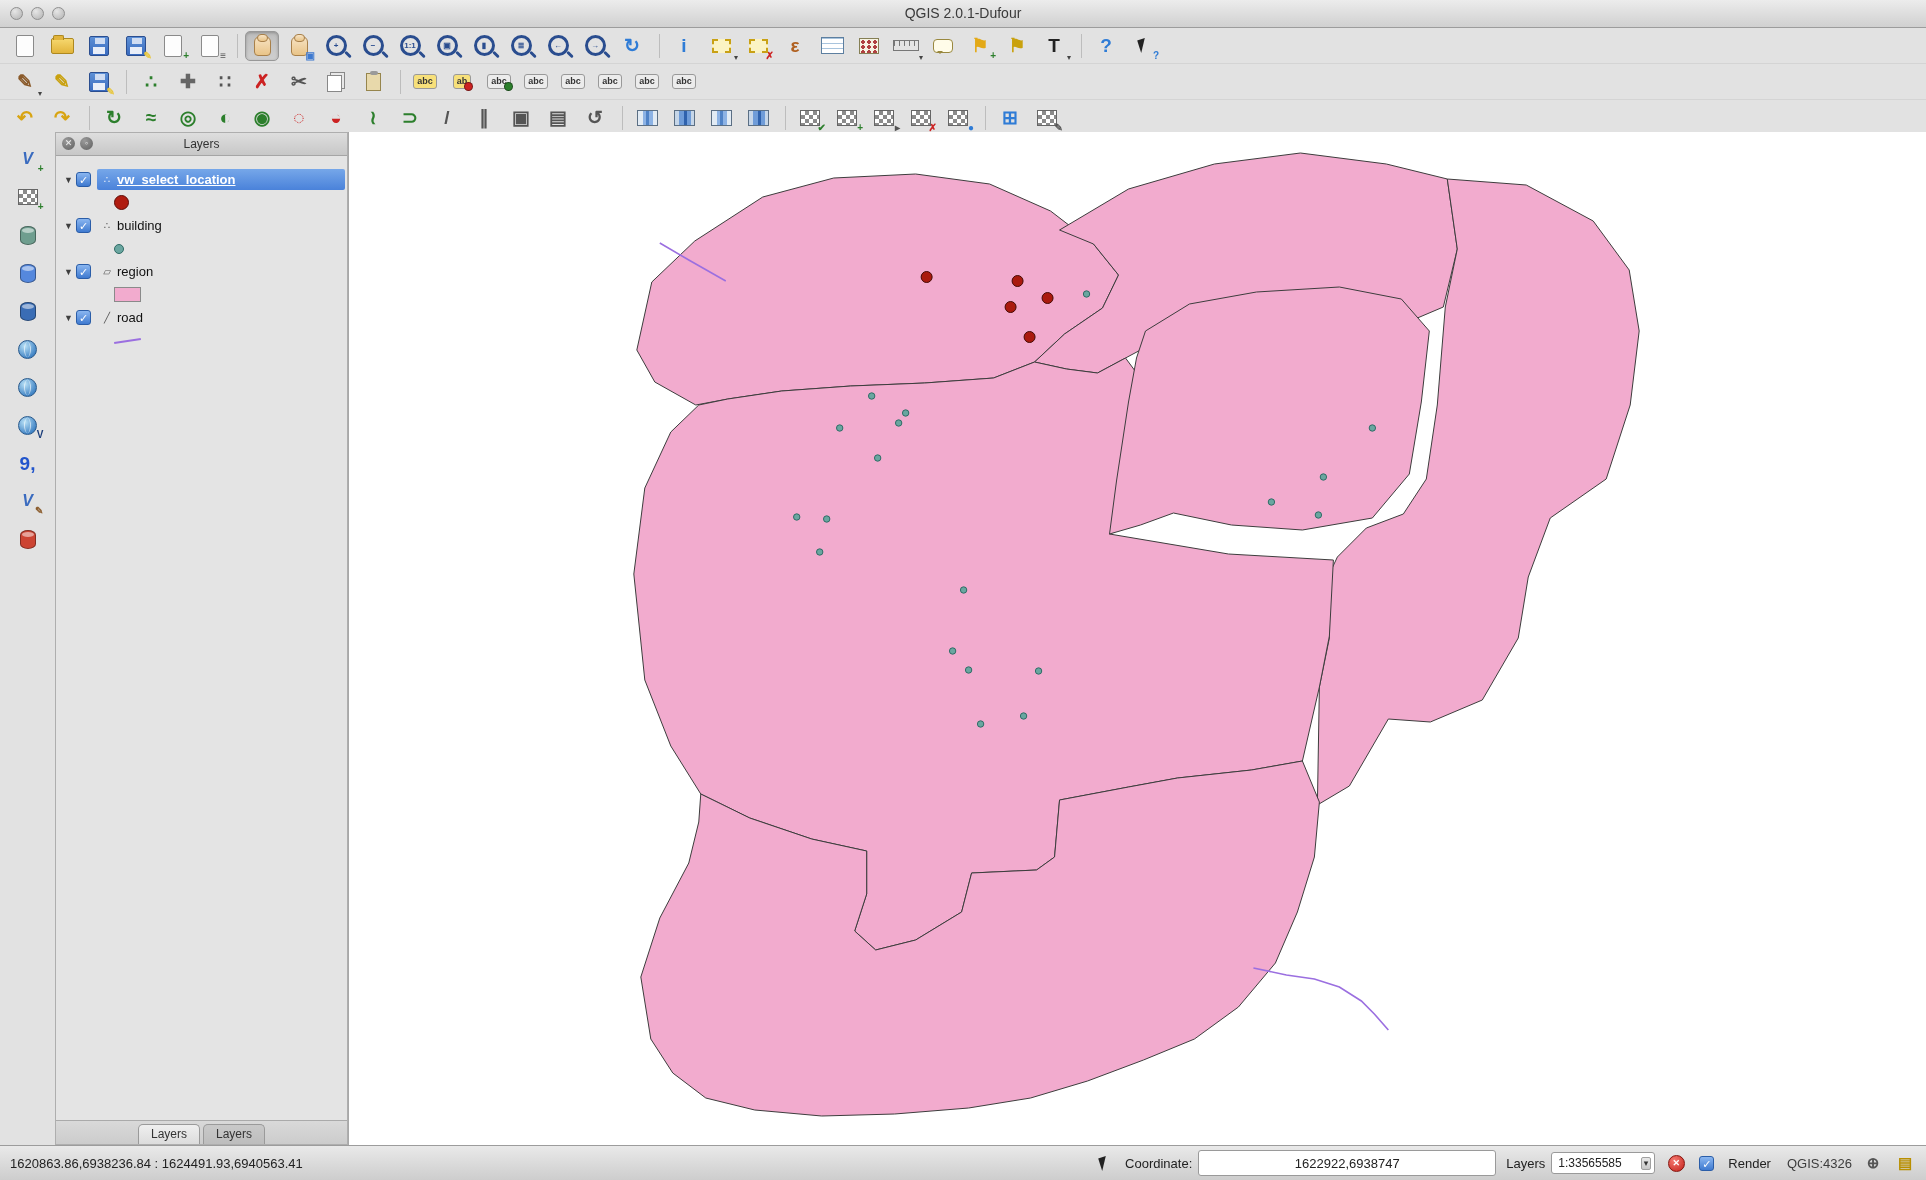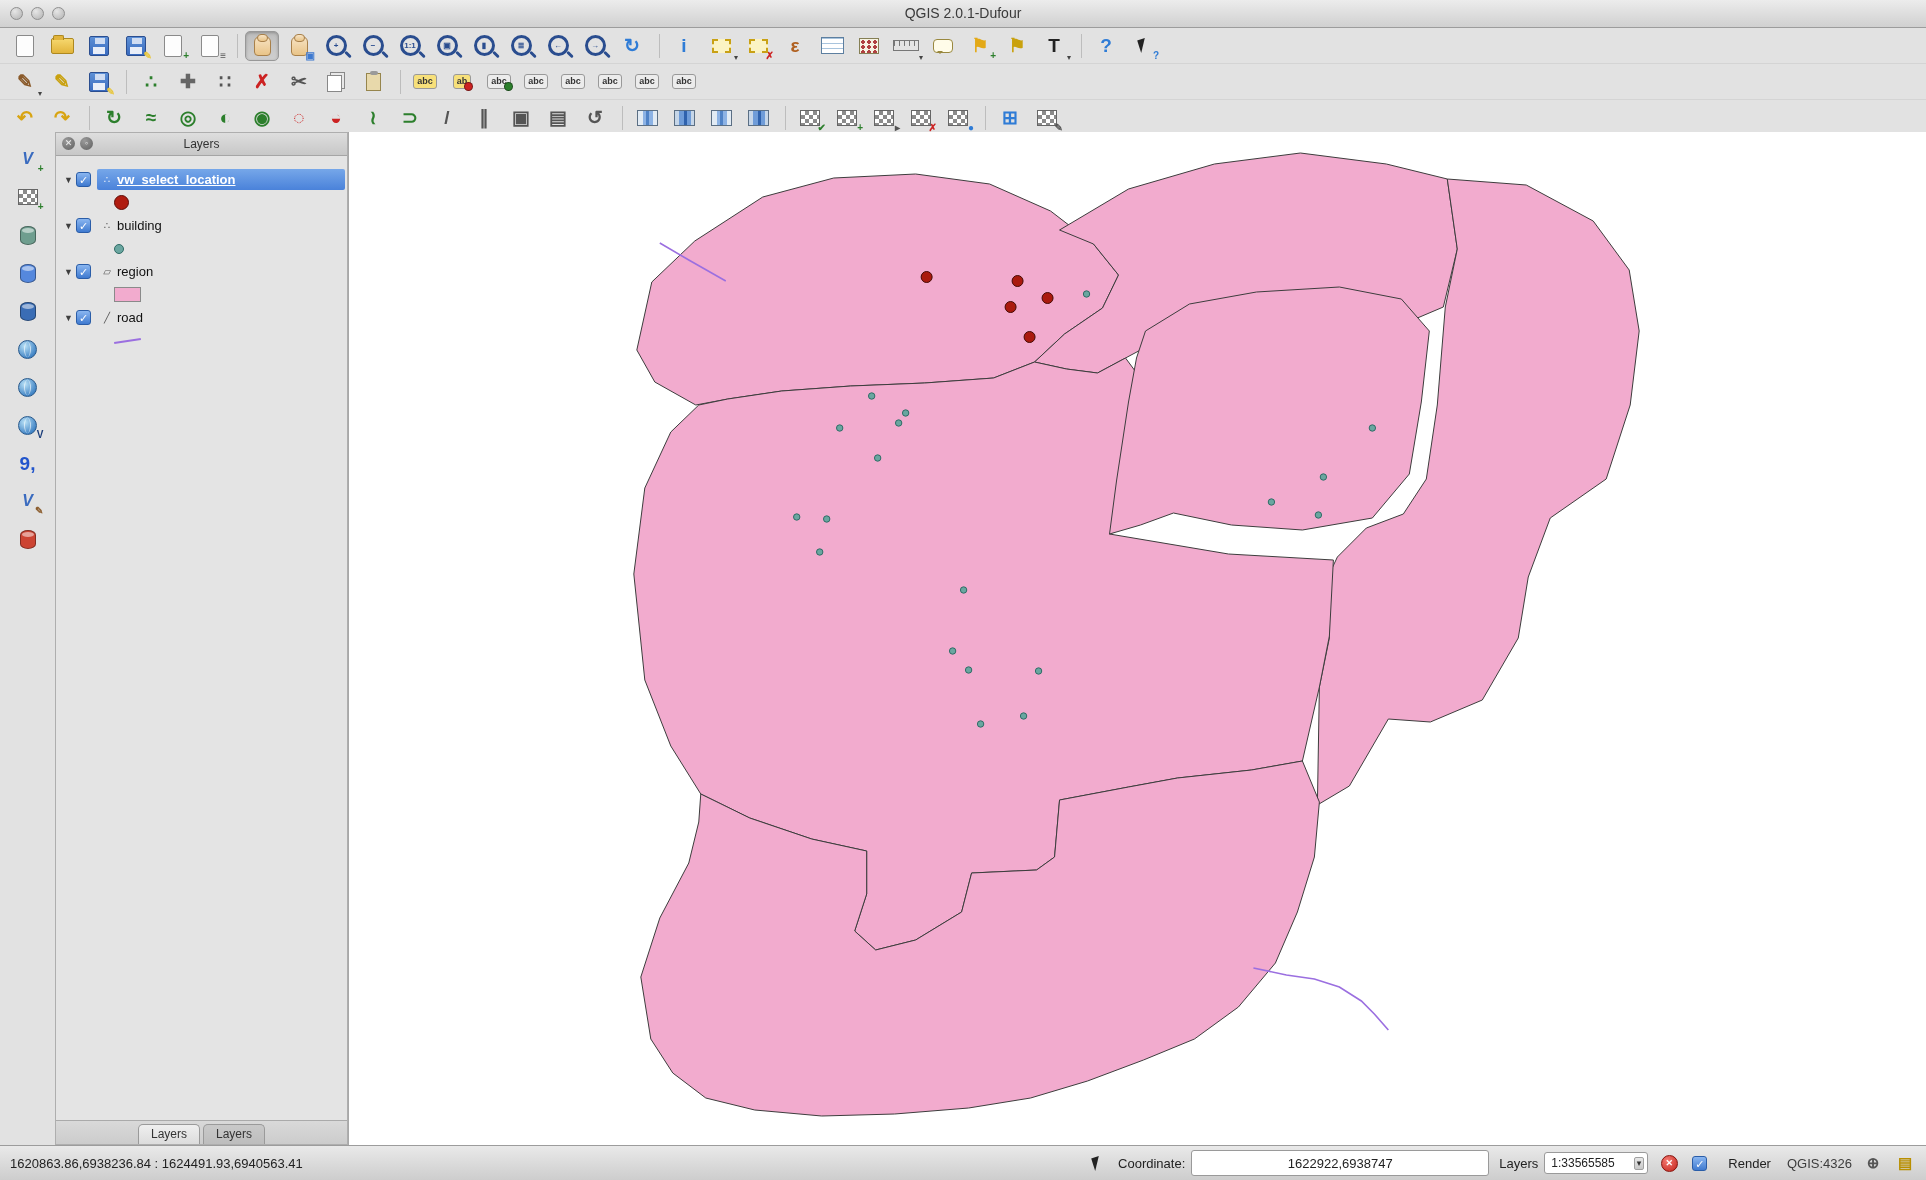--- a/index.html
+++ b/index.html
@@ -535,21 +535,21 @@
     <input class="sinput" value="1622922,6938747" style="">
     <span class="slabel">Layers</span>
     <span class="scombo">
       <span>1:33565585</span>
       <span class="dd2">▾</span>
     </span>
     <span class="sbtn">
         <span class="stopdot"></span>
       </span>
     <span class="cbx">✓</span>
-    <span class="slabel" style="margin-left:21px">Render</span>
+    <span class="slabel" style="margin-left:14px">Render</span>
     <span class="epsg">QGIS:4326</span>
     <span class="sbtn">
         <span class="sglyph">⊕</span>
       </span>
     <span class="sbtn">
         <span class="sglyph" style="color:#b98f00">▤</span>
       </span>
   </div>
 
 </div>

